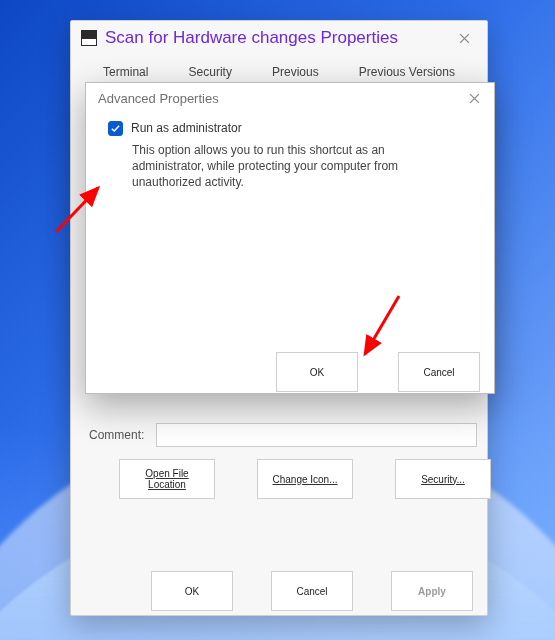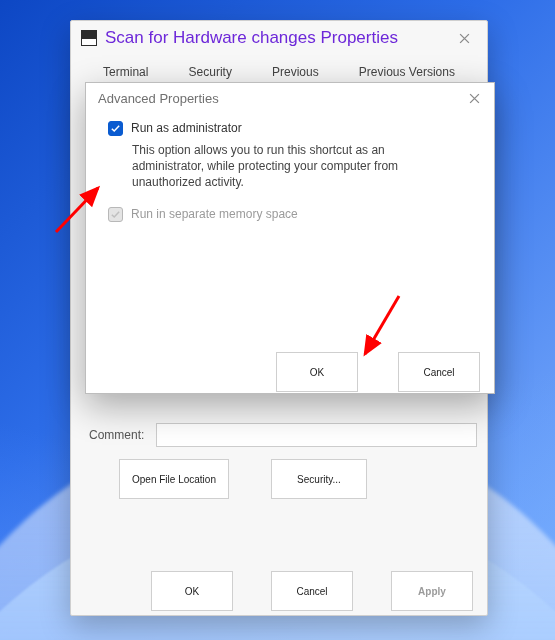--- a/index.html
+++ b/index.html
@@ -98,20 +98,21 @@
     flex:1; height:24px;
     border:1px solid #cccccc;
     background:#fff;
   }
   .parent-btn-row {
     position:absolute;
     left:18px; right:18px;
     top: 374px;
     display:flex; gap:12px;
     justify-content: flex-start;
+    text-decoration: underline;
   }
   .btn {
     height: 40px;
     padding: 0 12px;
     background:#ffffff;
     border:1px solid #cfcfcf;
     font-size:10px;
     color:#222;
     display:inline-flex; align-items:center; justify-content:center;
     min-width: 96px;
@@ -242,20 +243,21 @@
   <div class="parent-wash"></div>
 
   <div class="parent-body">
     <div class="comment-row">
       <span>Comment:</span>
       <div class="comment-input"></div>
     </div>
 
     <div class="parent-btn-row">
       <button class="btn">Open File Location</button>
+      <button class="btn">Change Icon...</button>
       <button class="btn">Security...</button>
     </div>
   </div>
 
   <div class="parent-footer">
     <button class="btn" style="min-width:82px">OK</button>
     <button class="btn" style="min-width:82px">Cancel</button>
     <button class="btn disabled" style="min-width:82px">Apply</button>
   </div>
 </div>
@@ -277,30 +279,20 @@
         <span class="chk">
           <svg viewBox="0 0 12 12">
               <path d="M2 6.2 L4.6 8.8 L10 3" fill="none" stroke="#fff" stroke-width="1.6"></path>
             </svg>
         </span>
         <span>Run as administrator</span>
       </div>
       <div class="option-desc">This option allows you to run this shortcut as an administrator, while protecting your computer from unauthorized activity.</div>
     </div>
 
-    <div class="option disabled" style="margin-top:16px">
-      <div class="option-head">
-        <span class="chk disabled">
-          <svg viewBox="0 0 12 12">
-              <path d="M2 6.2 L4.6 8.8 L10 3" fill="none" stroke="#bfbfbf" stroke-width="1.6"></path>
-            </svg>
-        </span>
-        <span>Run in separate memory space</span>
-      </div>
-    </div>
   </div>
 
   <div class="modal-footer">
     <button class="btn" style="min-width:82px">OK</button>
     <button class="btn" style="min-width:82px">Cancel</button>
   </div>
 </div>
 
 <div class="arrow" style="left:52px; top:178px;">
   <svg width="60" height="60">

